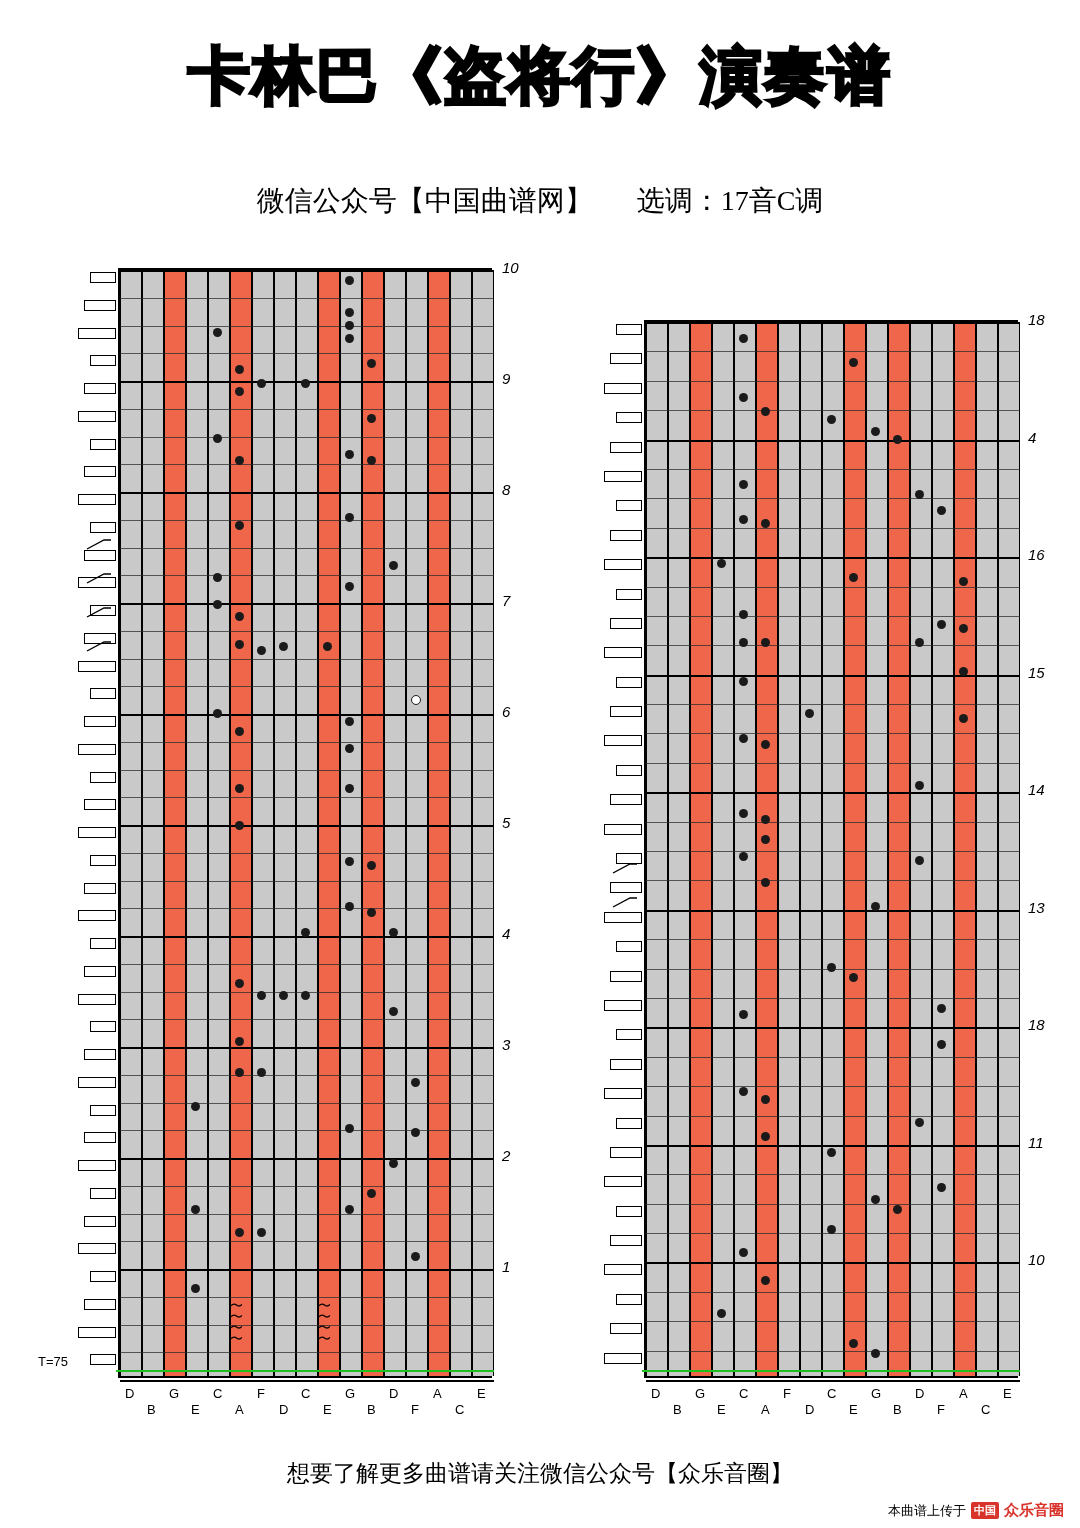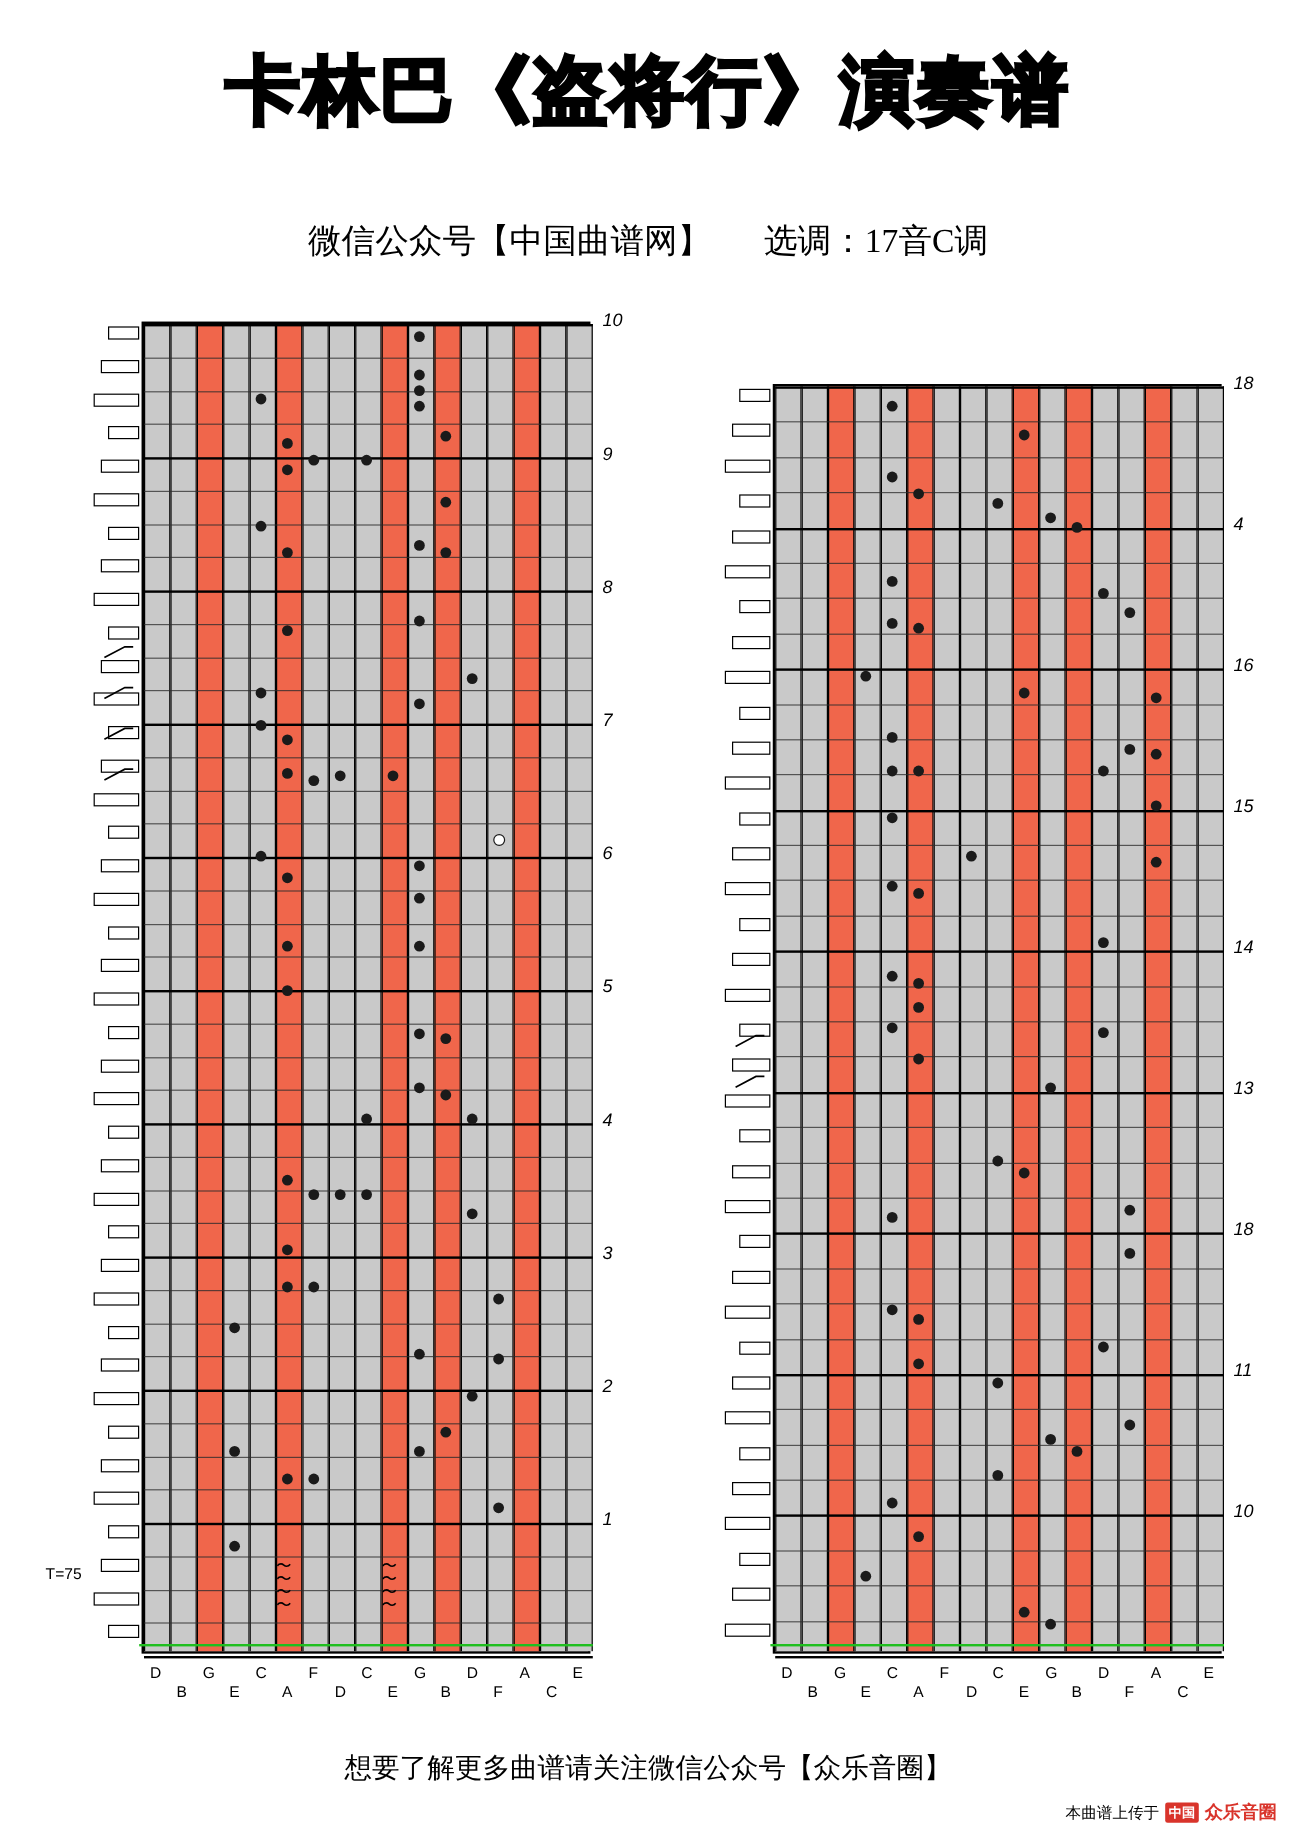--- a/index.html
+++ b/index.html
@@ -385,21 +385,21 @@
         <path d="M1 11 L18 2 L25 2" stroke="#000" fill="none" stroke-width="1.4"></path>
       </svg></div>
     <div class="gliss" style="left: 14px; top: 336px;"><svg width="26" height="12">
         <path d="M1 11 L18 2 L25 2" stroke="#000" fill="none" stroke-width="1.4"></path>
       </svg></div>
     <div class="gliss" style="left: 14px; top: 370px;"><svg width="26" height="12">
         <path d="M1 11 L18 2 L25 2" stroke="#000" fill="none" stroke-width="1.4"></path>
       </svg></div>
     <div class="trill" style="left: 158px; top: 1032px;">〜<br>〜<br>〜<br>〜</div>
     <div class="trill" style="left: 246px; top: 1032px;">〜<br>〜<br>〜<br>〜</div>
-    <div class="tempo" style="left: -34px; top: 1036px;">T=75</div>
+    <div class="tempo" style="left: -34px; top: 1086px;">T=75</div>
   </div>
 
 <div class="board" id="right-board" style="left:598px; top:320px; width:430px; height:1068px;">
     <div class="grid-area" style="left: 46px; top: 0px; width: 374px; height: 1058px;">
       <div class="col grey" style="left: 0px; width: 22px;"></div>
       <div class="col grey" style="left: 22px; width: 22px;"></div>
       <div class="col red" style="left: 44px; width: 22px;"></div>
       <div class="col grey" style="left: 66px; width: 22px;"></div>
       <div class="col grey" style="left: 88px; width: 22px;"></div>
       <div class="col red" style="left: 110px; width: 22px;"></div>

